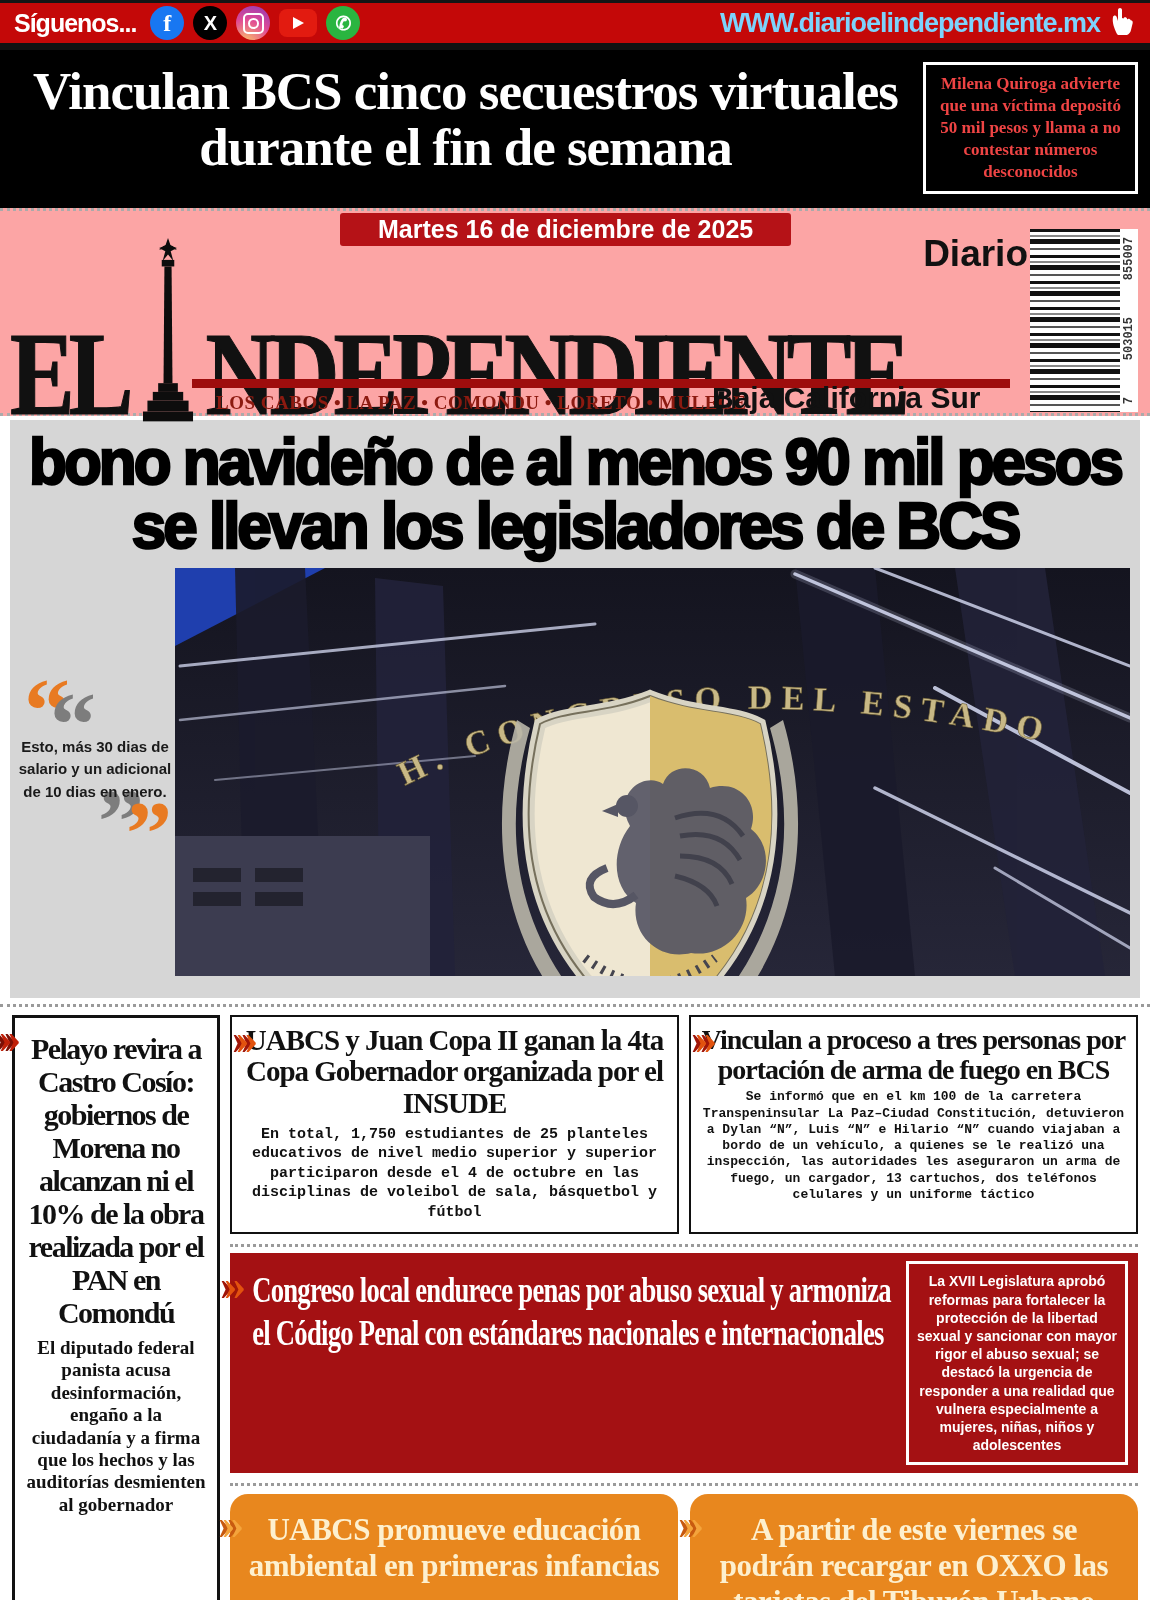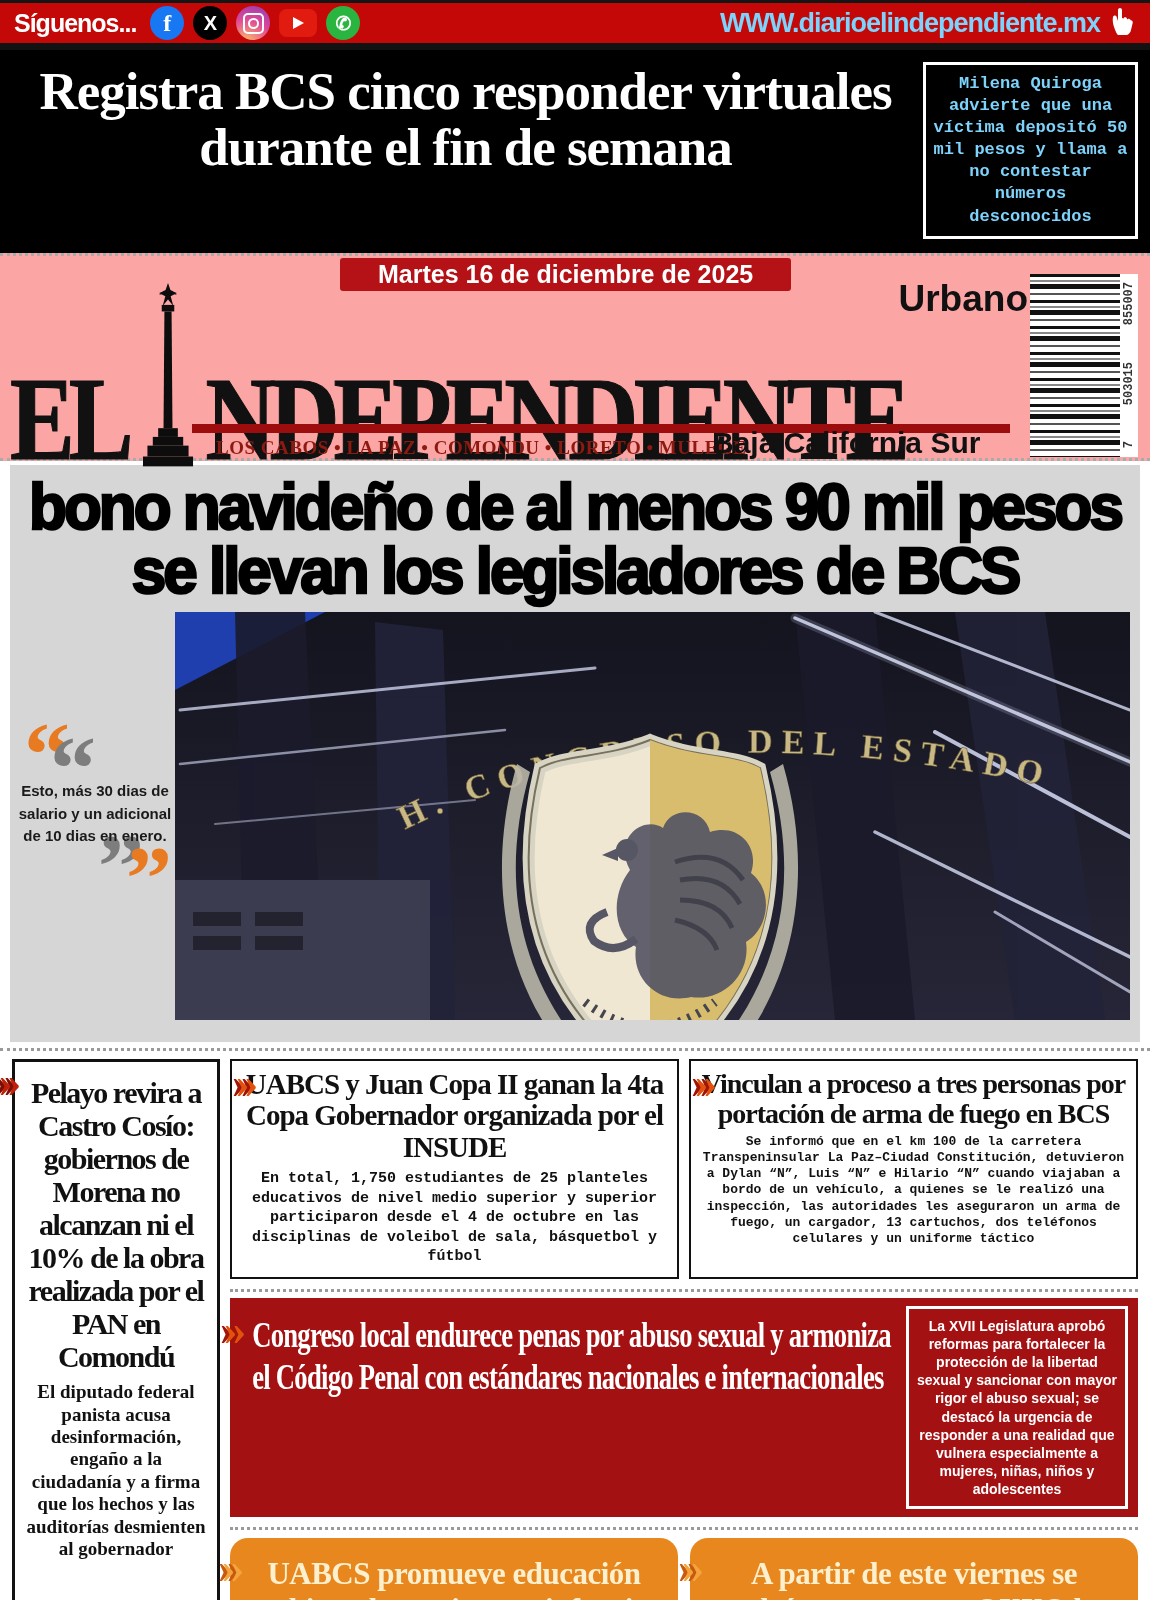--- a/index.html
+++ b/index.html
@@ -22,22 +22,22 @@
   .yt::after { content:""; position:absolute; left:14px; top:8px; border-left:11px solid #fff;
     border-top:6px solid transparent; border-bottom:6px solid transparent; }
   .wa { background:#2ab540; font-size:19px; }
   .url { margin-left:auto; color:#7dd3fc; font-family:"Liberation Sans", sans-serif; font-weight:bold; font-size:27px; letter-spacing:-1px; }
   .hand { margin-left:8px; }
 
   
   .alert { background:#000; display:flex; padding:8px 10px 10px 10px; }
   .alert-head { flex:1; color:#fff; text-align:center; font-weight:bold; font-size:53px; line-height:1.05;
     letter-spacing:-1px; padding:6px 4px 0 4px; }
-  .alert-side { width:215px; border:3px solid #fff; margin:4px 2px; padding:8px 6px; color:#7dd3fc;
-    font-family:Liberation Mono, monospace; font-weight:bold; font-size:17px; text-align:center; line-height:1.3;
+  .alert-side { width:215px; border:3px solid #fff; margin:4px 2px; padding:8px 6px; color:#ef4444;
+    font-family:Liberation Serif, serif; font-weight:bold; font-size:17px; text-align:center; line-height:1.3;
     align-self:stretch; display:flex; align-items:center; }
 
   
   .masthead { position:relative; height:208px; border-top:3px dotted #aaa; border-bottom:3px dotted #aaa; background:#fca5a5; }
   .datebar { position:absolute; left:340px; top:2px; background:#b51217; color:#fff;
     font-family:"Liberation Sans", sans-serif; font-weight:bold; font-size:25px; padding:2px 38px; border-radius:3px; }
   .edition { position:absolute; right:122px; top:22px; font-family:"Liberation Sans", sans-serif; font-weight:bold; font-size:37px; color:#111; }
   .mast-title { position:absolute; left:10px; top:26px; display:flex; align-items:flex-end;
     transform:scaleY(1.22); transform-origin:top left; }
   .mast-el, .mast-rest { font-weight:bold; font-size:97px; line-height:0.9; letter-spacing:-6px; color:#111;
@@ -126,27 +126,27 @@
     </span>
     <span class="url">WWW.diarioelindependiente.mx</span>
     <span class="hand">
       <svg width="28" height="30" viewBox="0 0 28 30">
         <path d="M9 28 C6 22 4 16 5 11 C5.5 9 8 9 8.7 11 L10 15 L10 4 C10 1.2 14 1.2 14 4 L14 12 L15.5 12.5 C15.8 10.8 18.8 10.8 19 12.8 L19.2 13.4 C19.8 12.2 22.3 12.6 22.6 14.2 C23.8 14 25 15 24.7 17 L23 24 C22.5 26.4 21 28 19 29 L10 29 Z" fill="#fff"></path>
       </svg>
     </span>
   </div>
 
   <div class="alert">
-    <div class="alert-head">Registra BCS cinco responder virtuales durante el fin de semana</div>
+    <div class="alert-head">Vinculan BCS cinco secuestros virtuales durante el fin de semana</div>
     <div class="alert-side">Milena Quiroga advierte que una víctima depositó 50 mil pesos y llama a no contestar números desconocidos</div>
   </div>
 
   <div class="masthead">
     <div class="datebar">Martes 16 de diciembre de 2025</div>
-    <div class="edition">Urbano</div>
+    <div class="edition">Diario</div>
     <div class="mast-title">
       <span class="mast-el">EL</span>
       <span class="statue">
         <svg width="58" height="152" viewBox="0 0 60 170">
           <g fill="#0d0d0d">
             <path d="M30 1 L33 8 L40 10 L33 13 L36 22 L30 16 L24 22 L27 13 L20 10 L27 8 Z"></path>
             <path d="M20 12 Q30 2 40 12 Q30 8 20 12"></path>
             <rect x="23" y="21" width="14" height="6"></rect>
             <polygon points="26,27 34,27 35,134 25,134"></polygon>
             <rect x="19" y="134" width="22" height="8"></rect>

